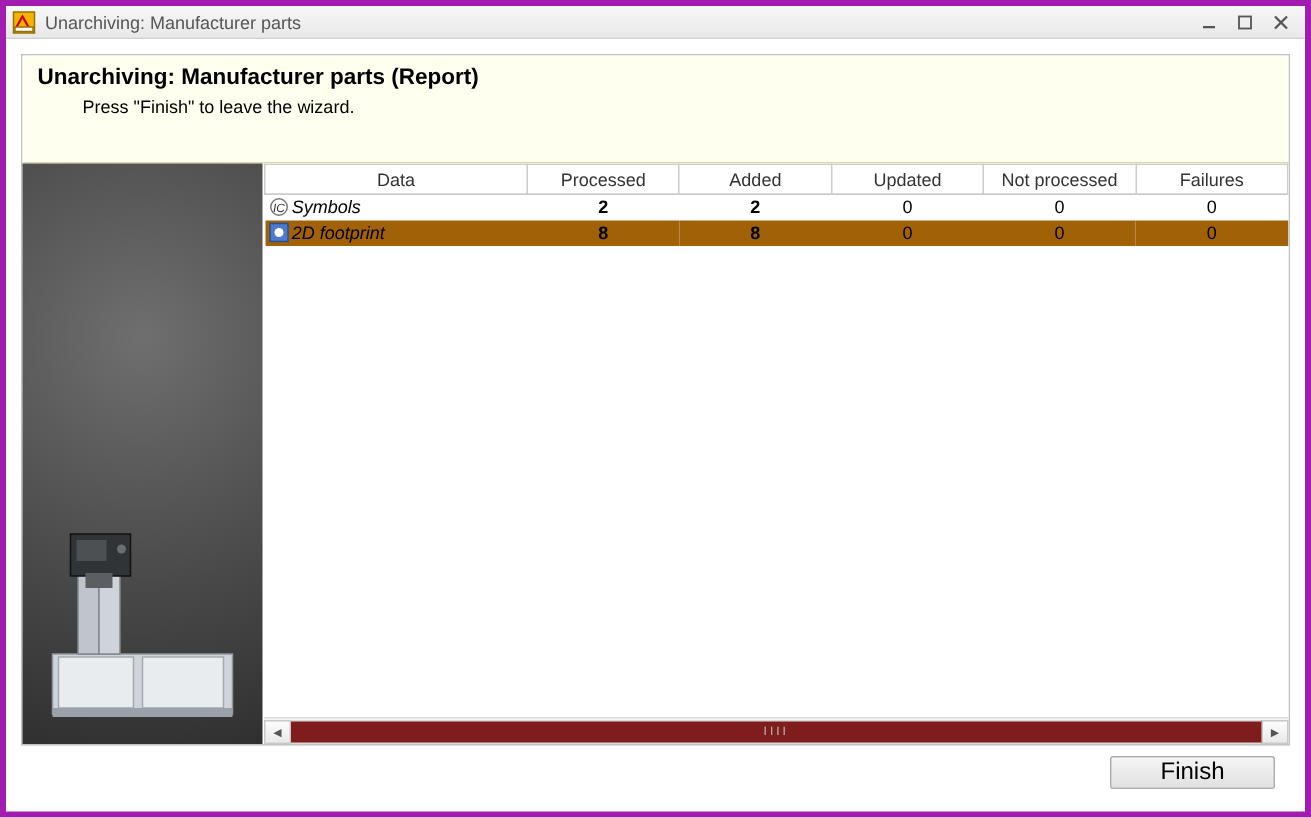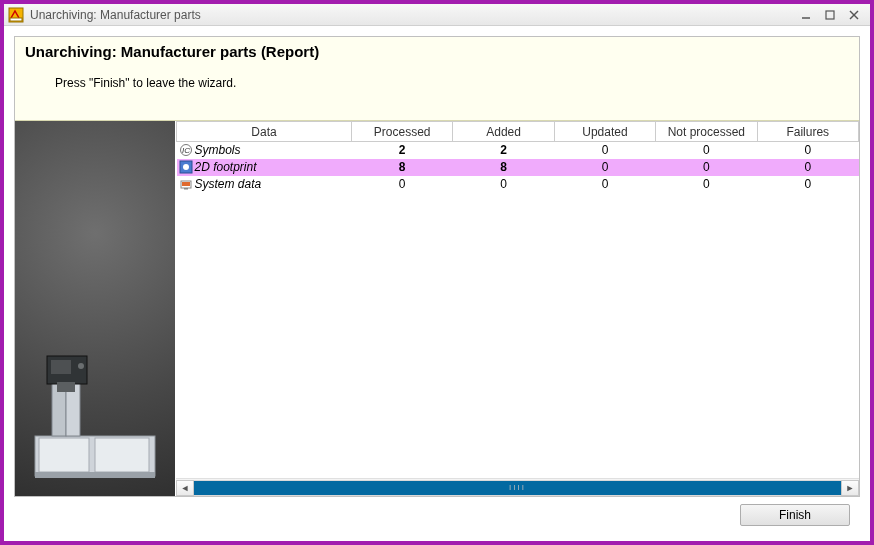--- a/index.html
+++ b/index.html
@@ -5,40 +5,40 @@
     * { box-sizing: border-box; margin: 0; padding: 0; }
     body { width:874px; height:545px; font-family: Tahoma, Arial, sans-serif; font-size:11px; color:#000; background:#f0f0f0; overflow:hidden; }
     .window { width:874px; height:545px; border:4px solid #a21caf; background:#fff; display:flex; flex-direction:column; }
     .titlebar { height:22px; background:linear-gradient(#f7f7f7,#e8e8e8); border-bottom:1px solid #d0d0d0; display:flex; align-items:center; padding:0 4px; color:#555; font-size:12px; }
     .titlebar .app-icon { width:16px; height:16px; margin-right:6px; display:flex; align-items:center; justify-content:center;}
     .titlebar .spacer { flex:1; }
     .titlebar .win-btn { width:24px; height:16px; display:flex; align-items:center; justify-content:center; color:#555; font-size:11px; cursor:default; }
     .content { flex:1; padding:10px 10px 8px 10px; display:flex; flex-direction:column; }
     .panel { flex:1; border:1px solid #c0c0c0; background:#fff; display:flex; flex-direction:column; position:relative; }
     .banner { background:#fffff0; border-bottom:1px solid #d8d8b0; padding:6px 10px 30px 10px; }
-    .banner-title { font-size:15px; font-weight:bold; color:#000; margin-bottom:16px; }
+    .banner-title { font-size:15px; font-weight:bold; color:#000; margin-bottom:4px; }
     .banner-sub { font-size:12px; color:#000; padding-left:30px; }
     .main-area { flex:1; display:flex;justify-content:center; }
     .side-image { width:160px; background:#585858; background:radial-gradient(circle at 50% 30%, #6f6f6f 0%, #484848 60%, #303030 100%); position:relative; overflow:hidden; }
     .machine { position:absolute; bottom:10px; left:12px; width:136px; height:140px; }
     .right-area { flex:1; display:flex; flex-direction:column; border-left:1px solid #fff; }
     .grid-wrap { flex:1; overflow:hidden; position:relative; background:#fff; }
     table.grid { width:100%; border-collapse:collapse; table-layout:fixed; }
     table.grid th { background:#fff; border:1px solid #ccc; font-weight:normal; font-size:12px; height:20px; color:#333; }
     table.grid td { font-size:12px; height:17px; padding:0 4px; text-align:center; }
     table.grid td:first-child { text-align:left; padding-left:2px; }
-    table.grid tr.even td { background:#f0abfc; }
+    table.grid tr.even td { background:#a16207; }
     table.grid td .cell-label { display:flex; align-items:center; gap:2px;font-style:italic; }
     table.grid td .row-icon { width:14px; height:14px; display:inline-flex; align-items:center; justify-content:center; flex-shrink:0;}
     td.bold { font-weight:bold; }
     .hscroll { height:18px; display:flex; align-items:center; border-top:1px solid #e0e0e0; background:#f4f4f4; }
     .hscroll .arrow { width:18px; height:16px; display:flex; align-items:center; justify-content:center; border:1px solid #c9c9c9; background:linear-gradient(#fdfdfd,#e9e9e9); color:#555; font-size:9px; }
-    .hscroll .track { flex:1; height:16px; background:#0369a1; border-top:1px solid #d9d9d9; border-bottom:1px solid #d9d9d9; position:relative; display:flex; align-items:center; justify-content:center; color:#bbb; font-size:8px; letter-spacing:2px; }
+    .hscroll .track { flex:1; height:16px; background:#7f1d1d; border-top:1px solid #d9d9d9; border-bottom:1px solid #d9d9d9; position:relative; display:flex; align-items:center; justify-content:center; color:#bbb; font-size:8px; letter-spacing:2px; }
     .footer { height:36px; display:flex; align-items:center; justify-content:flex-end; padding:0 10px; }
-    .btn { min-width:110px; height:22px; border:1px solid #adadad; background:linear-gradient(#f5f5f5,#e1e1e1); border-radius:2px; font-size:12px; color:#000; cursor:default; }
+    .btn { min-width:110px; height:22px; border:1px solid #adadad; background:linear-gradient(#f5f5f5,#e1e1e1); border-radius:2px; font-size:16px; color:#000; cursor:default; }
   </style>
 </head>
 <body>
 
 <div class="window">
   <div class="titlebar">
     <span class="app-icon">
       <svg width="16" height="16">
           <rect x="1" y="1" width="14" height="14" fill="#f5b301" stroke="#987200"></rect>
           <path d="M3 11 L7 4 L11 11" stroke="#c00" stroke-width="1.5" fill="none"></path>
@@ -136,39 +136,20 @@
                         </span>
                         <span>2D footprint</span>
                       </span>
                     </td>
                     <td class="bold">8</td>
                     <td class="bold">8</td>
                     <td>0</td>
                     <td>0</td>
                     <td>0</td>
                   </tr>
-                  <tr>
-                    <td>
-                      <span class="cell-label">
-                        <span class="row-icon">
-                          <svg width="14" height="14">
-                            <rect x="2" y="4" width="10" height="7" fill="#fff" stroke="#888"></rect>
-                            <rect x="3" y="5" width="8" height="4" fill="#e06a2f"></rect>
-                            <rect x="5" y="11" width="4" height="1.5" fill="#888"></rect>
-                          </svg>
-                        </span>
-                        <span>System data</span>
-                      </span>
-                    </td>
-                    <td>0</td>
-                    <td>0</td>
-                    <td>0</td>
-                    <td>0</td>
-                    <td>0</td>
-                  </tr>
                 </tbody>
             </table>
           </div>
           <div class="hscroll">
             <div class="arrow">◄</div>
             <div class="track">IIII</div>
             <div class="arrow">►</div>
           </div>
         </div>
       </div>

